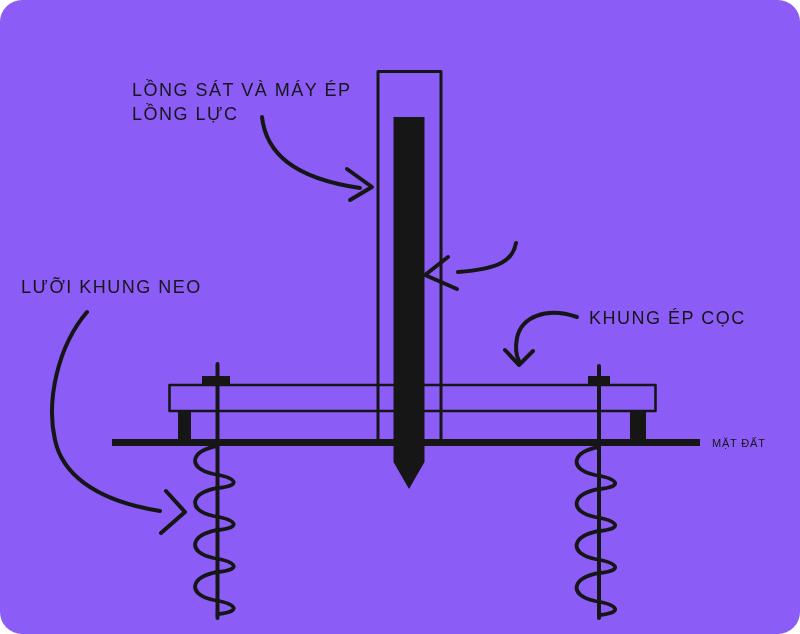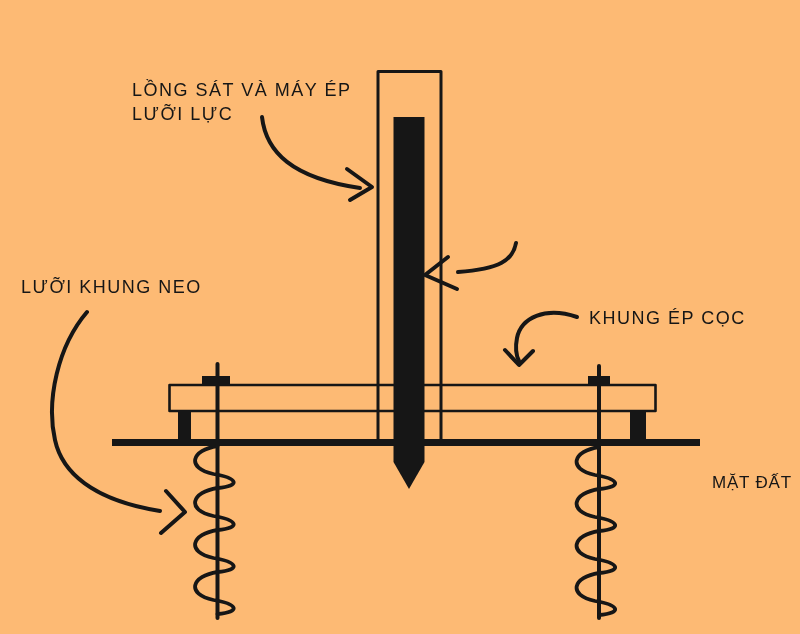--- a/index.html
+++ b/index.html
@@ -1,38 +1,39 @@
 <!DOCTYPE html>
 <html><head>
 <meta charset="utf-8">
 <style>
   html, body { margin: 0; padding: 0; background: #ffffff; }
   .stage {
     position: relative;
     width: 800px;
     height: 634px;
-    background: #fdba74;
+    background: #8b5cf6;
     overflow: hidden;
     font-family: "Liberation Sans", sans-serif;
+    border-radius: 22px;
   }
   .stage svg { position: absolute; left: 0; top: 0; }
   .label {
     position: absolute;
     color: #161616;
     font-size: 18px;
     letter-spacing: 1.5px;
     line-height: 24px;
     white-space: nowrap;
     user-select: none;
   }
   .label-machine { left: 132px; top: 78px; }
   .label-pile    { left: 488px; top: 212px; }
   .label-frame   { left: 589px; top: 306px; text-align: right; }
   .label-anchor  { left: 21px;  top: 275px; }
-  .label-ground  { left: 712px; top: 431px; font-size: 17px; letter-spacing: 0.8px; margin-top: 40px; }
+  .label-ground  { left: 712px; top: 431px; font-size: 11px; letter-spacing: 0.8px; }
 </style>
 </head>
 <body>
 
 <div class="stage">
 
   <svg width="800" height="634" viewBox="0 0 800 634">
     <defs>
       <path id="coil" d="M 0 0
                c -26 4 -32 22 -4 28  c 24 4 28 12 4 14
@@ -75,21 +76,21 @@
 
       <rect x="202" y="376" width="28" height="9"></rect>
       <rect x="588" y="376" width="22" height="8.5"></rect>
 
       <polygon points="393.5,117 424.5,117 424.5,462 409,489 393.5,462"></polygon>
     </g>
   </svg>
 
   <div class="label label-machine">
     <div>LỒNG SÁT VÀ MÁY ÉP</div>
-    <div>LƯỠI LỰC</div>
+    <div>LỒNG LỰC</div>
   </div>
 
 
   <div class="label label-frame">KHUNG ÉP CỌC</div>
 
   <div class="label label-anchor">LƯỠI KHUNG NEO</div>
 
   <div class="label label-ground">MẶT ĐẤT</div>
 </div>
 

